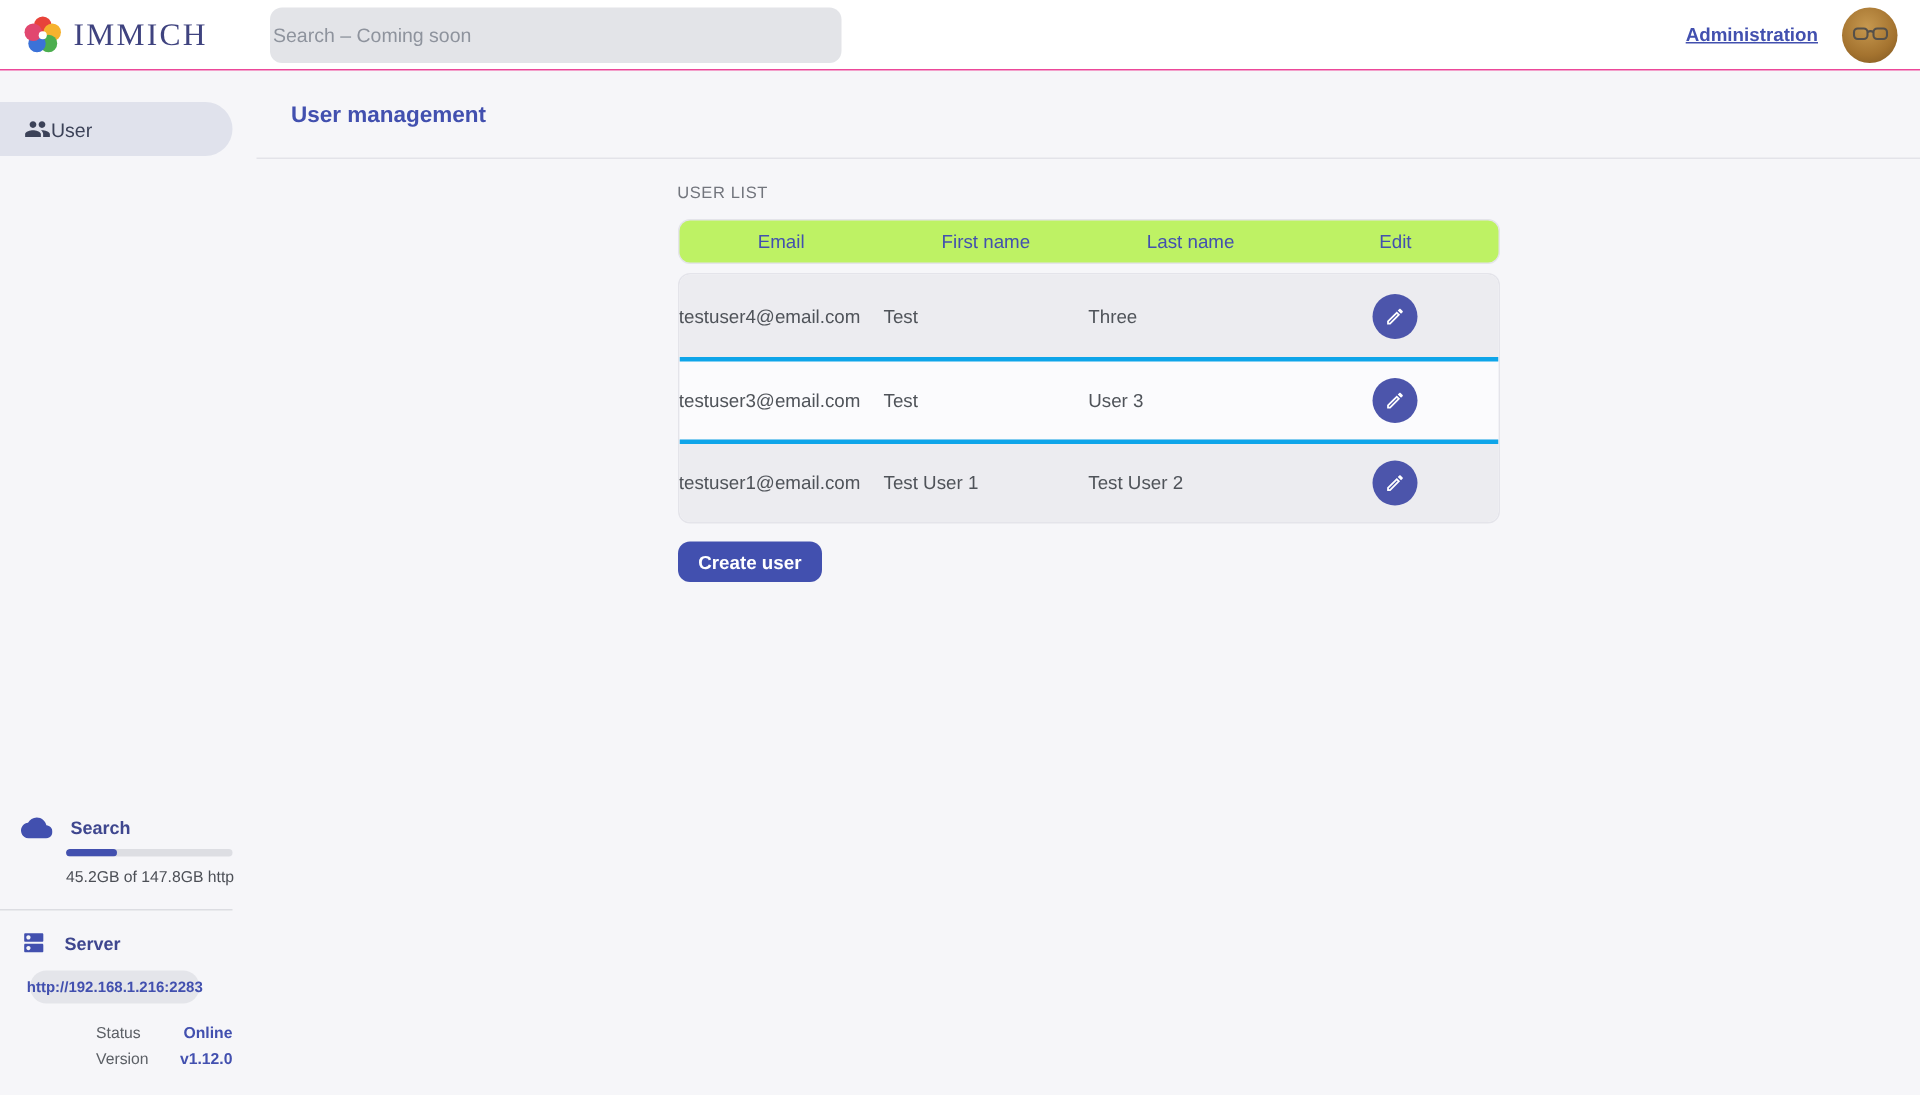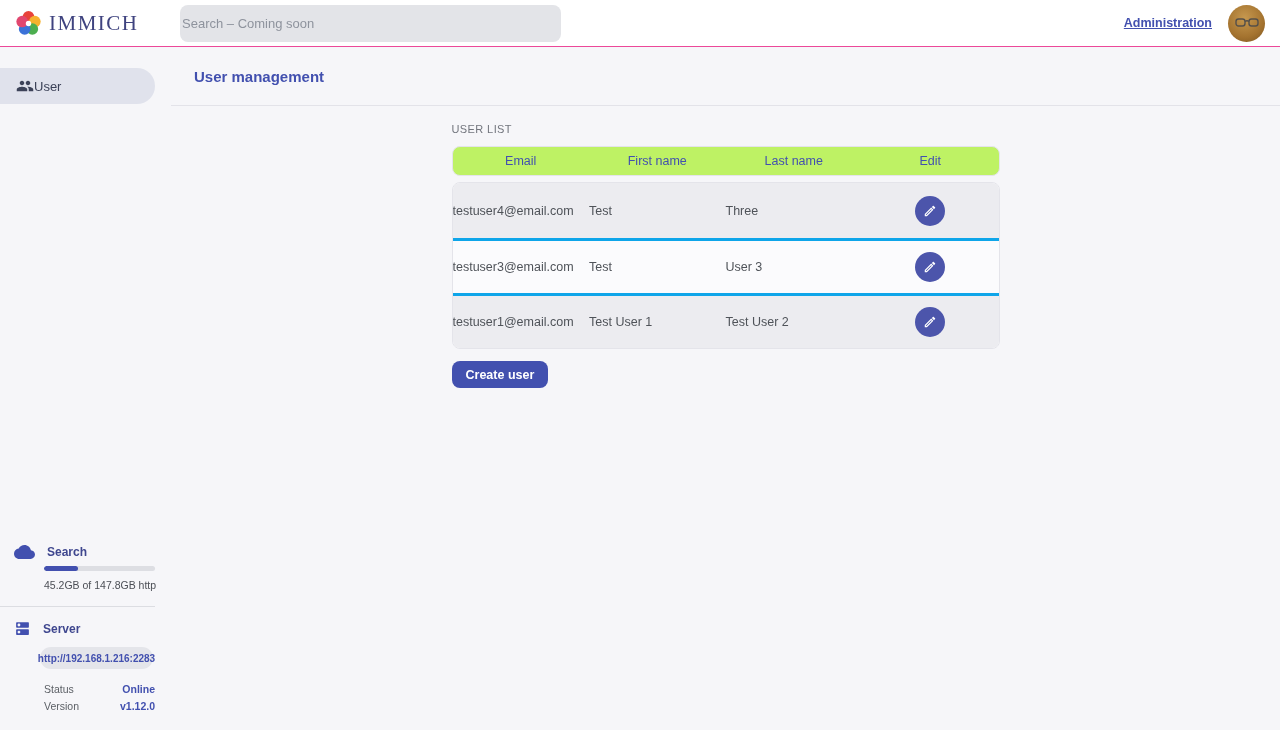--- a/index.html
+++ b/index.html
@@ -51,28 +51,28 @@
   .foot-head { display:flex; align-items:center; padding-left:14px; gap:12px; }
   .foot-title { font-size:12px; font-weight:700; color:#3f478f; }
   .progress-track {
     margin:7px 0 0 44px; width:111px; height:5px;
     background:#dddee3; border-radius:3px; overflow:hidden;
   }
   .progress-fill { height:100%; width:30%; background:#4250af; border-radius:3px; }
   .usage-text { margin:8px 0 0 44px; font-size:10.5px; color:#4c4f56; }
   .foot-divider { border:none; border-top:1px solid #dcdde2; width:155px; margin:15px 0 13px 0; }
   .url-pill {
-    margin:10px 0 0 40px; width:113px; height:22px;
+    margin:10px 0 0 20px; width:113px; height:22px;
     background:#e4e5ea; border-radius:11px;
     display:flex; align-items:center; justify-content:center;
     font-size:10px; font-weight:700; color:#4250af; cursor:default;
   }
   .kv-row {
     display:flex; justify-content:space-between; align-items:center;
-    margin:0 16px 0 44px; font-size:10.5px; height:17px;
+    margin:0 16px 0 64px; font-size:10.5px; height:17px;
   }
   .kv-row.first { margin-top:11px; }
   .kv-key { color:#5c6066; }
   .kv-val { color:#4250af; font-weight:700; }
 
   
   .content { position:absolute; left:171px; top:47px; right:0; bottom:0; }
   .title-bar {
     height:59px; border-bottom:1px solid #e3e3e9;
     display:flex; align-items:center; padding-left:23px;

